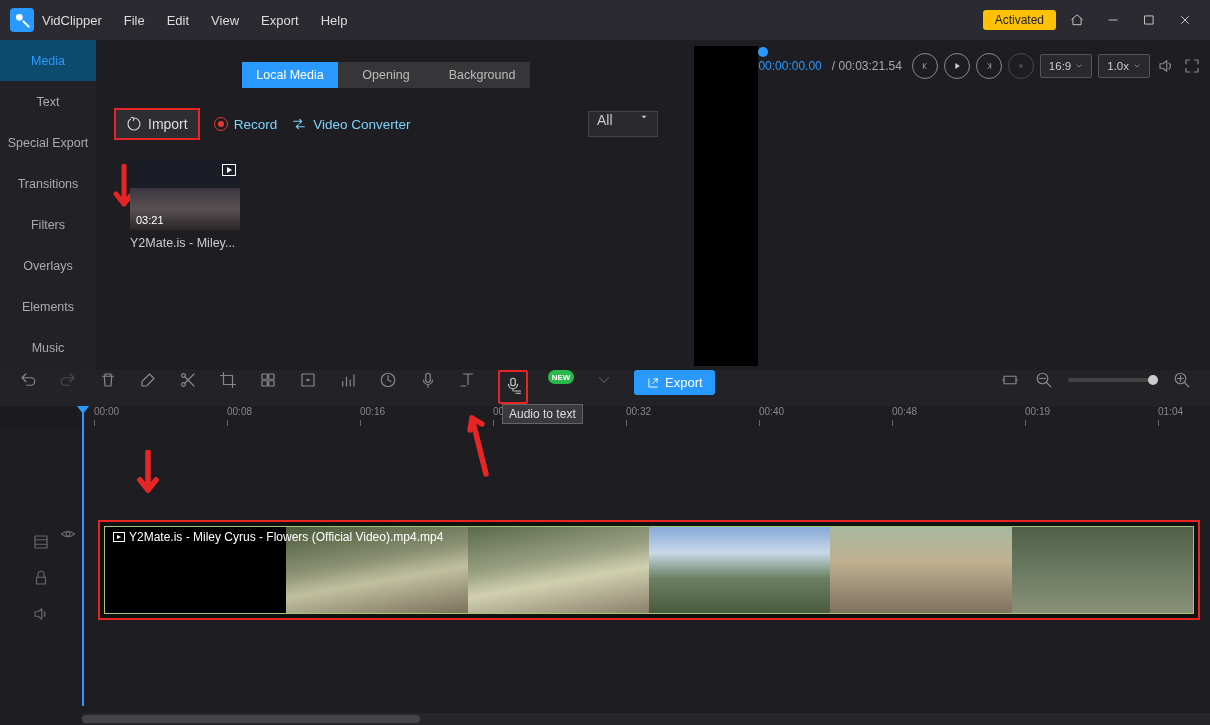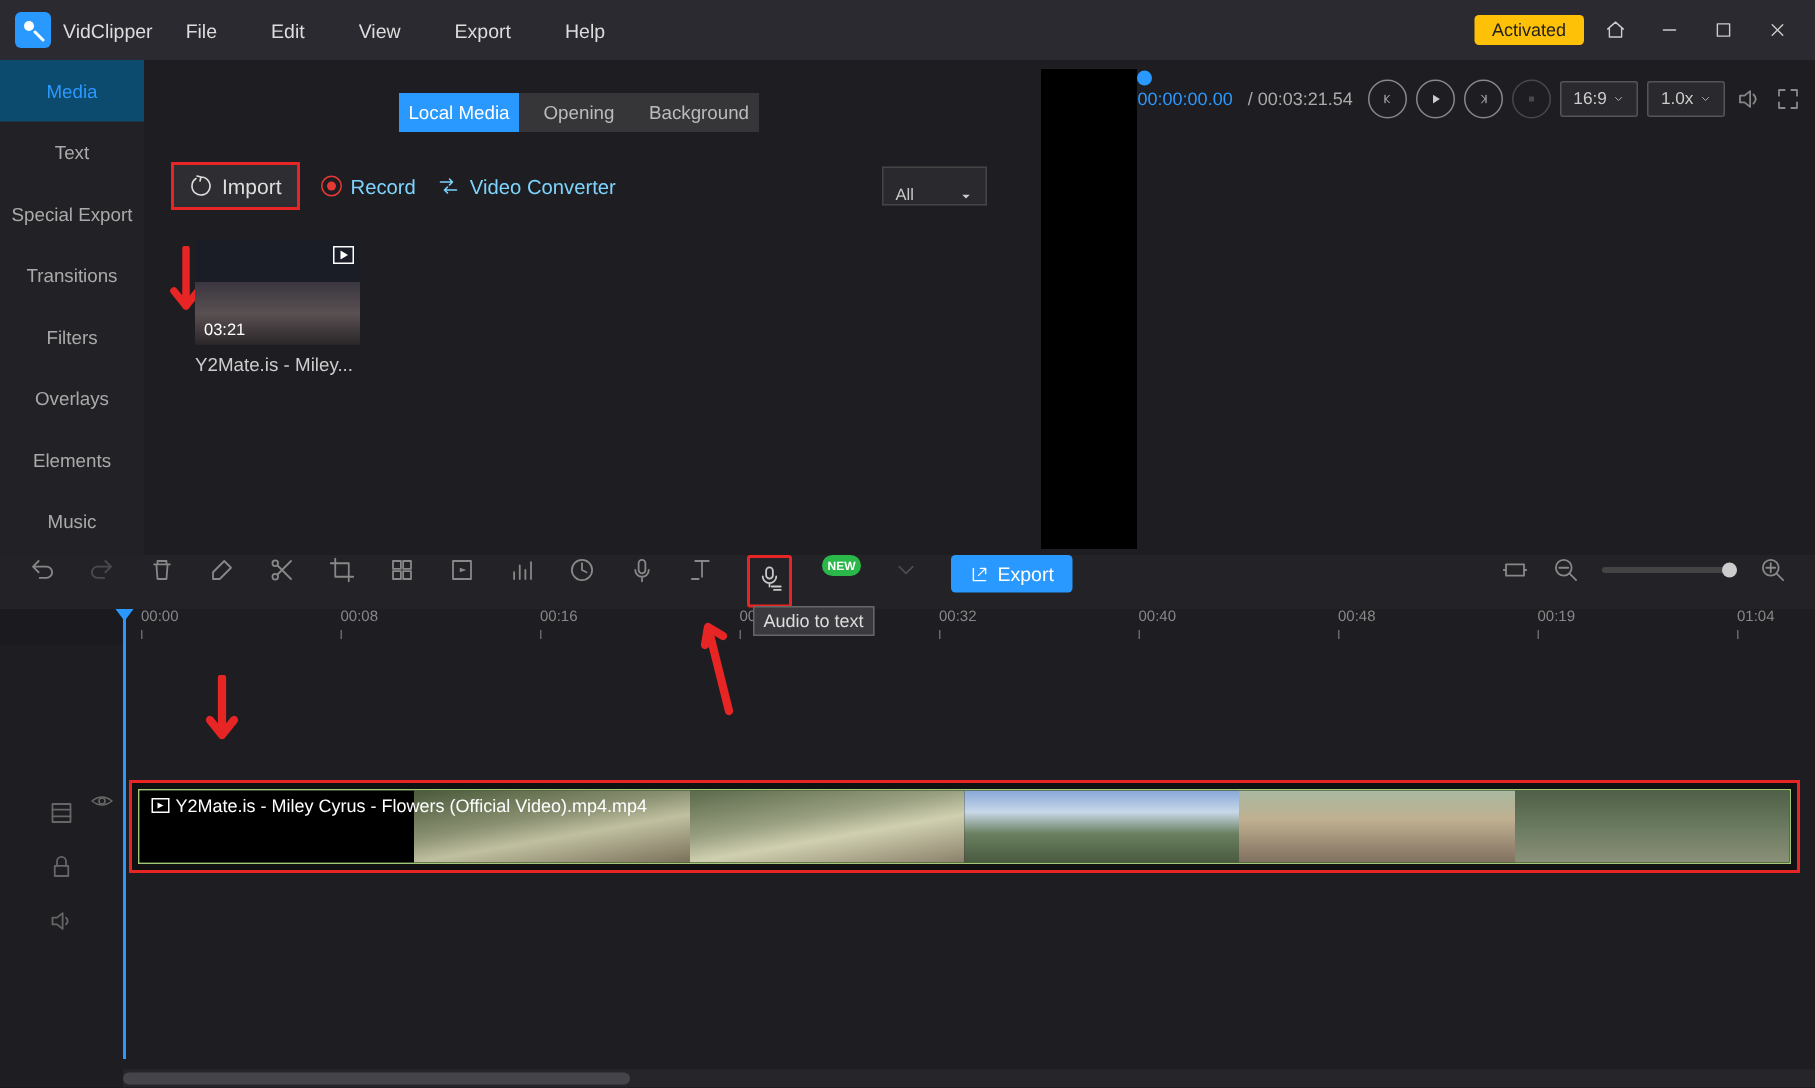--- a/index.html
+++ b/index.html
@@ -1,44 +1,44 @@
 <!DOCTYPE html>
 <html><head>
 <meta charset="utf-8">
 <style>
 * { margin: 0; padding: 0; box-sizing: border-box; font-family: "Segoe UI", Arial, sans-serif; user-select: none; }
 html, body { width: 1210px; height: 725px; overflow: hidden; background: #1b1b1f; color: #c8c8c8; }
 .titlebar { height: 40px; background: #2a2a30; display: flex; align-items: center; padding: 0 10px; }
 .logo { width: 24px; height: 24px; background: #2a99ff; border-radius: 4px; display: flex; align-items: center; justify-content: center; margin-right: 8px; }
 .logo svg { width: 16px; height: 16px; }
 .app-name { font-size: 13px; color: #ddd; margin-right: 12px; }
-.menu-items { display: flex; gap: 16px; }
+.menu-items { display: flex; gap: 2px; }
 .menu-item { font-size: 13px; color: #ddd; padding: 4px 10px; cursor: pointer; }
 .title-right { margin-left: auto; display: flex; align-items: center; gap: 6px; }
 .activated { background: #ffc107; color: #222; font-size: 12px; padding: 3px 12px; border-radius: 3px; font-weight: 500; }
 .win-btn { width: 30px; height: 30px; display: flex; align-items: center; justify-content: center; color: #ccc; cursor: pointer; }
 .win-btn svg { width: 14px; height: 14px; }
 
 .upper { height: 330px; display: flex; background: #1e1e22; }
 .sidebar { width: 96px; background: #222226; display: flex; flex-direction: column; }
 .sidebar-item { height: 41px; display: flex; align-items: center; justify-content: center; font-size: 12.5px; color: #aaa; cursor: pointer; }
 .sidebar-item.active { background: #0c4a6e; color: #2a99ff; }
 
 .media-panel { width: 580px; padding: 12px; background: #1e1e22; }
 .media-tabs { display: flex; justify-content: center; gap: 0; margin: 10px 0 20px 0; }
-.media-tab { width: 80px; height: 26px; display: flex; align-items: center; justify-content: center; font-size: 12.5px; color: #bbb; cursor: pointer; }
+.media-tab { width: 96px; height: 26px; display: flex; align-items: center; justify-content: center; font-size: 12.5px; color: #bbb; cursor: pointer; }
 .media-tab.active { background: #2a99ff; color: #fff; }
 .media-tab.inactive { background: #363639; }
 
 .media-actions { display: flex; align-items: center; gap: 14px; padding: 0 6px; }
 .import-btn { border: 2px solid #e82525; padding: 6px 10px; display: flex; align-items: flex-start; gap: 6px; font-size: 14px; color: #ddd; background: #2e2e32; cursor: pointer; }
 .action { display: flex; align-items: center; gap: 6px; font-size: 13.5px; color: #7dd3fc; cursor: pointer; }
 .rec-dot { width: 14px; height: 14px; border: 1.5px solid #e53935; border-radius: 50%; display: flex; align-items: center; justify-content: center; }
 .rec-dot::after { content: ""; width: 6px; height: 6px; background: #e53935; border-radius: 50%; }
-.filter-sel { margin-left: auto; width: 70px; height: 26px; background: #2a2a2e; border: 1px solid #444; display: flex; align-items: flex-end; padding: 0 8px; font-size: 11px; justify-content: space-between; cursor: pointer; }
+.filter-sel { margin-left: auto; width: 70px; height: 26px; background: #2a2a2e; border: 1px solid #444; display: flex; align-items: flex-start; padding: 0 8px; font-size: 14px; justify-content: space-between; cursor: pointer; }
 
 .thumb-area { margin-top: 20px; padding-left: 22px; position: relative; }
 .arrow-down { position: absolute; left: 4px; top: 4px; }
 .arrow-down svg, .arrow2 svg { width: 24px; height: 50px; }
 .clip-thumb { width: 110px; }
 .thumb-img { width: 110px; height: 70px; background: linear-gradient(to bottom, #1a1d26 0%, #1a1d26 40%, #3a3640 40%, #5a5052 70%, #2a2628 100%); position: relative; cursor: pointer; }
 .thumb-marker { position: absolute; right: 4px; top: 4px; width: 14px; height: 12px; border: 1.2px solid #fff; display: flex; align-items: center; justify-content: center; }
 .thumb-marker::after { content: ""; border-left: 5px solid #fff; border-top: 3px solid transparent; border-bottom: 3px solid transparent; }
 .dur { position: absolute; bottom: 4px; left: 6px; font-size: 11px; color: #fff; }
 .clip-name { font-size: 12.5px; color: #ccc; margin-top: 6px; white-space: nowrap; overflow: hidden; text-overflow: ellipsis; }
@@ -77,21 +77,21 @@
 
 .timeline-body { height: 295px; background: #1e1e22; position: relative; display: flex; }
 .track-labels { width: 82px; display: flex; flex-direction: column; justify-content: center; align-items: center; gap: 18px; }
 .track-labels .ico { color: #666; width: 18px; height: 18px; }
 
 .tracks { flex: 1; position: relative; }
 .arrow2 { position: absolute; left: 54px; top: 20px; }
 .arrow3 { position: absolute; left: 384px; top: -20px; }
 .arrow3 svg { width: 24px; height: 70px; }
 
-.media-clip { position: absolute; left: 4px; top: 90px; right: 10px; height: 62px; border: 2.5px solid #e82525; background: #111; display: flex; overflow: hidden; }
+.media-clip { position: absolute; left: 16px; top: 90px; right: 10px; height: 100px; border: 2.5px solid #e82525; background: #111; display: flex; overflow: hidden; }
 .clip-inner { position: absolute; inset: 4px; border: 1px solid #a3c776; background: #000; display: flex; overflow: hidden; }
 .clip-title { position: absolute; left: 8px; top: 3px; font-size: 12px; color: #fff; z-index: 2; display: flex; align-items: center; gap: 4px; }
 .clip-title .vic { width: 12px; height: 10px; border: 1px solid #fff; display: flex; align-items: center; justify-content: center; }
 .clip-title .vic::after { content: ""; border-left: 4px solid #fff; border-top: 2.5px solid transparent; border-bottom: 2.5px solid transparent; }
 .frame { flex: 1; min-width: 180px; background: #333; }
 .frame.f1 { background: linear-gradient(#000 0%, #000 100%); }
 .frame.f2 { background: linear-gradient(170deg, #4a5a3a 0%, #8a9072 40%, #c0c0a0 60%, #7a705a 100%); }
 .frame.f3 { background: linear-gradient(170deg, #5a6a4a 0%, #9aa082 40%, #d0d0b0 60%, #8a806a 100%); }
 .frame.f4 { background: linear-gradient(#88a8d8 0%, #c8d8e8 30%, #6a8060 60%, #4a5a40 100%); }
 .frame.f5 { background: linear-gradient(#a8b8a0 0%, #c0b090 40%, #807060 100%); }

